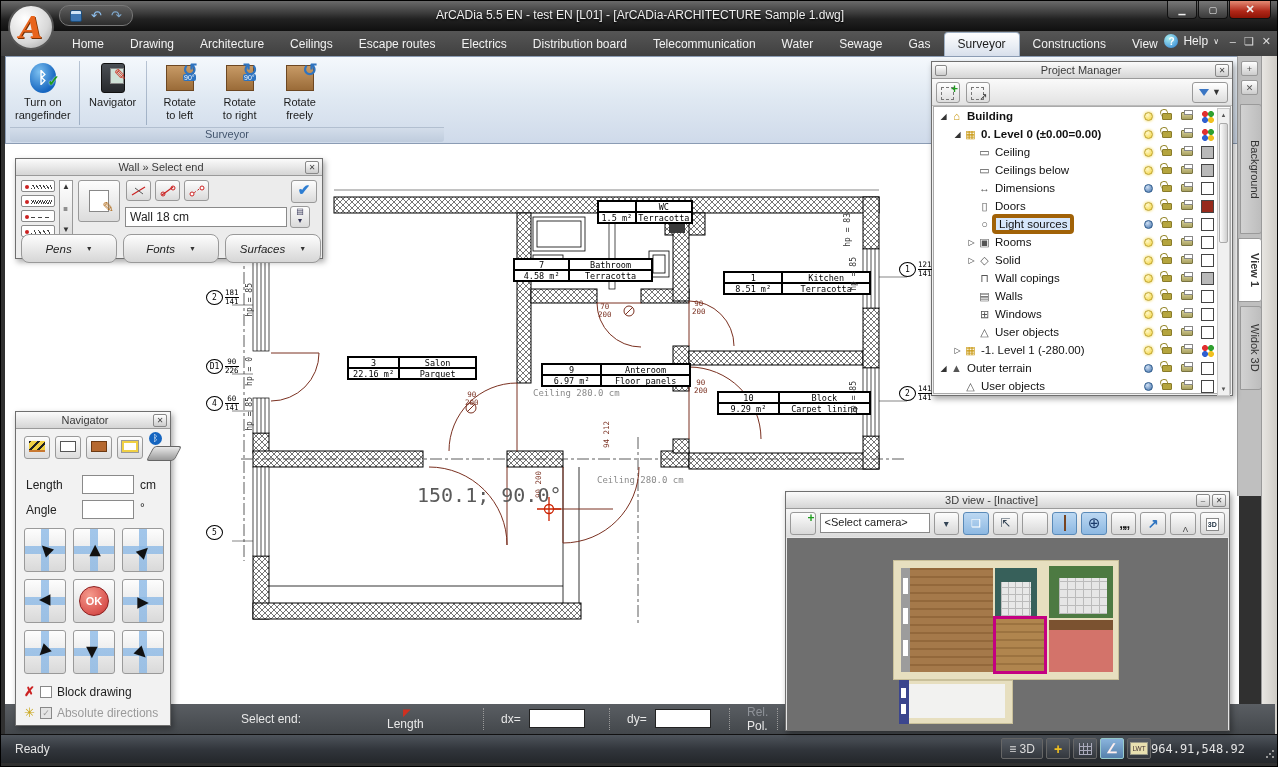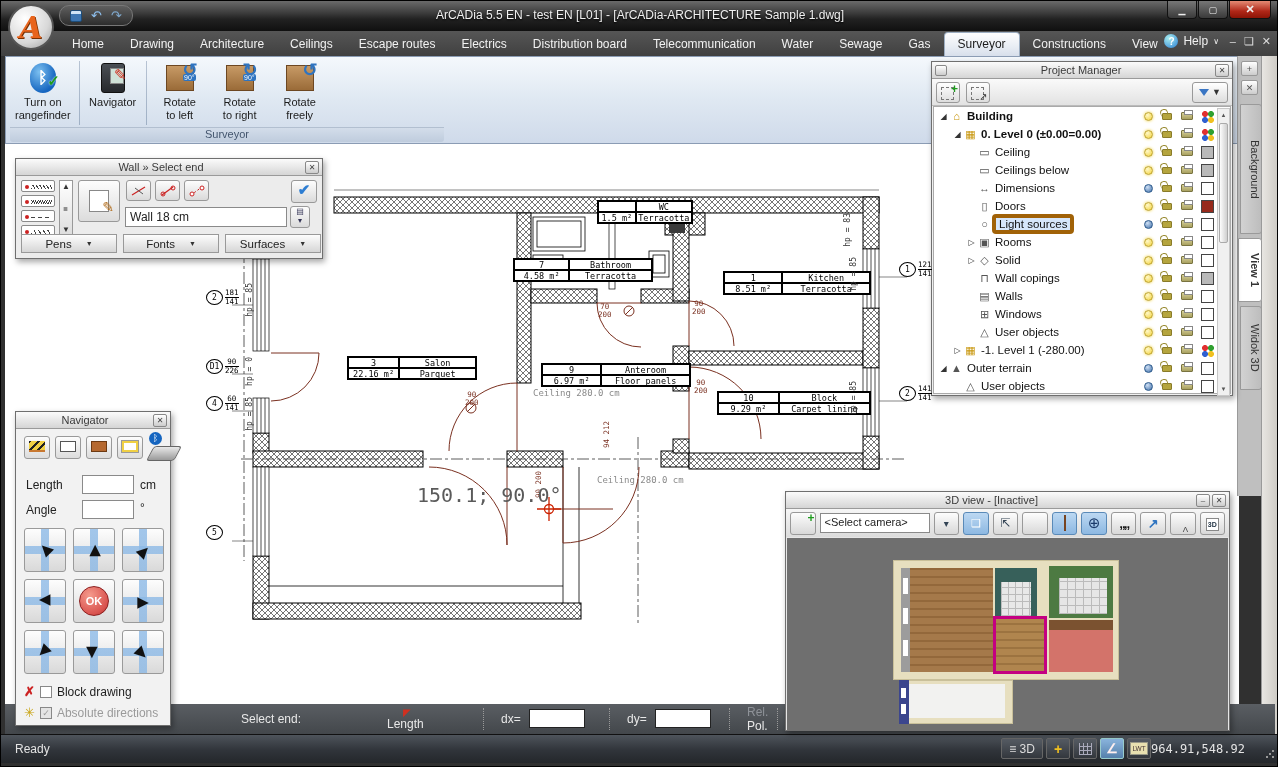--- a/index.html
+++ b/index.html
@@ -77,21 +77,21 @@
   .pat-dash{background:repeating-linear-gradient(90deg,#444 0 4px,transparent 4px 7px);height:1px!important;margin-top:2px;}
   .pat-wide{background:repeating-linear-gradient(60deg,#444 0 1px,transparent 1px 4px);}
   .wd-spin{position:absolute;left:43px;top:4px;width:14px;height:56px;border:1px solid #999;background:linear-gradient(#fff,#ddd);font-size:8px;text-align:center;color:#333;display:flex;flex-direction:column;justify-content:space-between;padding:1px 0;}
   .wd-big{position:absolute;left:62px;top:4px;width:42px;height:42px;border:1px solid #999;border-radius:3px;background:linear-gradient(#fdfdfd,#dcdcdc);display:flex;align-items:center;justify-content:center;}
   .wd-big::before{content:"";width:18px;height:20px;background:#fff;border:1px solid #888;}
   .wd-big::after{content:"✎";position:absolute;right:5px;bottom:6px;color:#b06a18;font-size:14px;}
   .wd-small{position:absolute;top:4px;width:25px;height:21px;border:1px solid #999;border-radius:3px;background:linear-gradient(#fdfdfd,#dadada);display:flex;align-items:center;justify-content:center;}
   .wd-check{position:absolute;right:5px;top:4px;width:26px;height:23px;border:1px solid #999;border-radius:3px;background:linear-gradient(#fdfdfd,#dadada);color:#2d7dd2;font-weight:bold;font-size:15px;text-align:center;}
   .wd-field{position:absolute;left:109px;top:31px;width:162px;height:20px;background:#fff;border:1px solid #8a8a8a;font-size:12px;color:#222;padding:2px 4px;}
   .wd-doc{position:absolute;left:274px;top:30px;width:20px;height:22px;border:1px solid #999;border-radius:3px;background:linear-gradient(#fdfdfd,#dadada);font-size:8px;text-align:center;color:#335;}
-  .wd-drop{position:absolute;top:58px;width:96px;height:19px;border:1px solid #999;border-radius:0;background:linear-gradient(#fdfdfd,#d6d6d6);font-size:11.5px;color:#222;display:flex;align-items:center;justify-content:center;gap:14px;}
+  .wd-drop{position:absolute;top:58px;width:96px;height:29px;border:1px solid #999;border-radius:8px;background:linear-gradient(#fdfdfd,#d6d6d6);font-size:11.5px;color:#222;display:flex;align-items:center;justify-content:center;gap:14px;font-style:italic;}
   .wd-drop .ar{font-size:7px;color:#333;}
   
   #navigator{left:14px;top:410px;width:156px;height:315px;background:#f2f2f2;}
   .nv-row{position:absolute;left:8px;top:24px;display:flex;gap:5px;}
   .nv-tool{width:26px;height:23px;border:1px solid #999;border-radius:3px;background:linear-gradient(#fdfdfd,#dcdcdc);position:relative;}
   .nv-tool i{position:absolute;left:4px;top:4px;right:4px;bottom:6px;border-bottom:2px solid #c87830;}
   .nv-wall i{background:repeating-linear-gradient(135deg,#222 0 2px,#f0d044 2px 6px);border-bottom:2px solid #c87830;}
   .nv-window i{background:#fff;border:1px solid #555;box-shadow:inset 0 0 0 1px #fff, inset 4px 0 0 -3px #555;}
   .nv-door i{background:#b5682f;border:1px solid #6d3a12;}
   .nv-room i{background:#fff;border:2px solid #f0d044;box-shadow:0 0 0 1px #999;}

